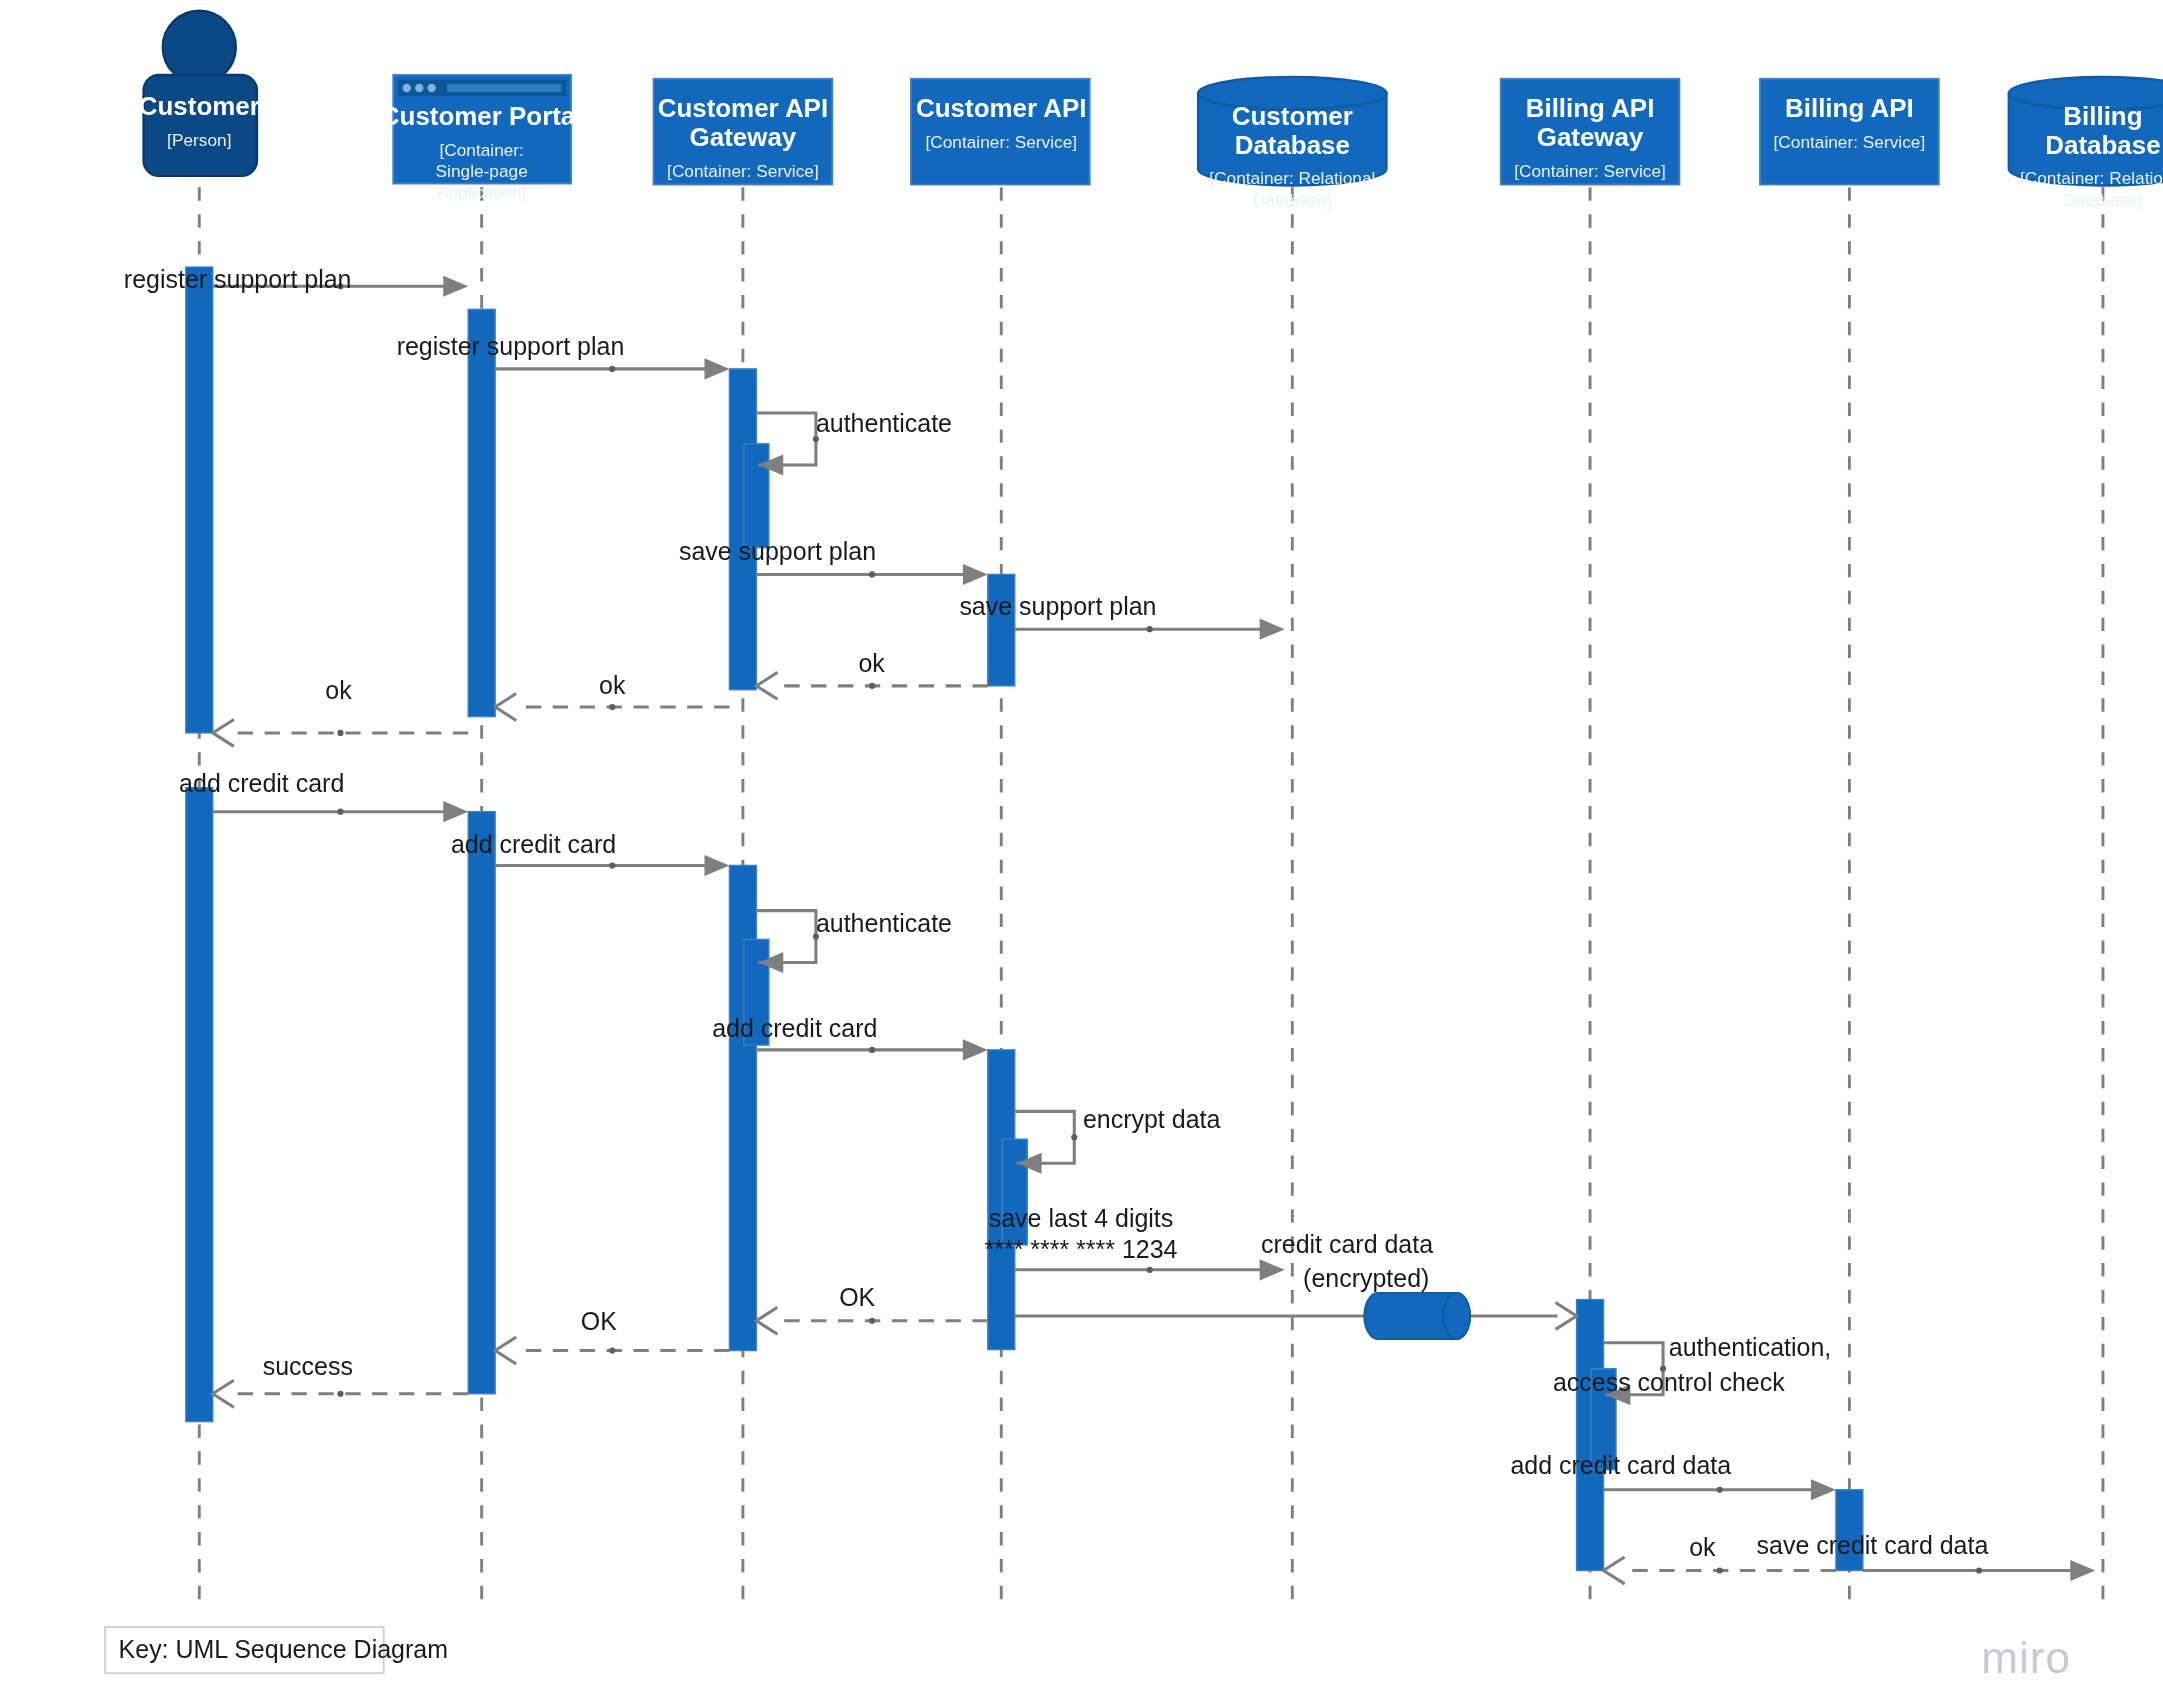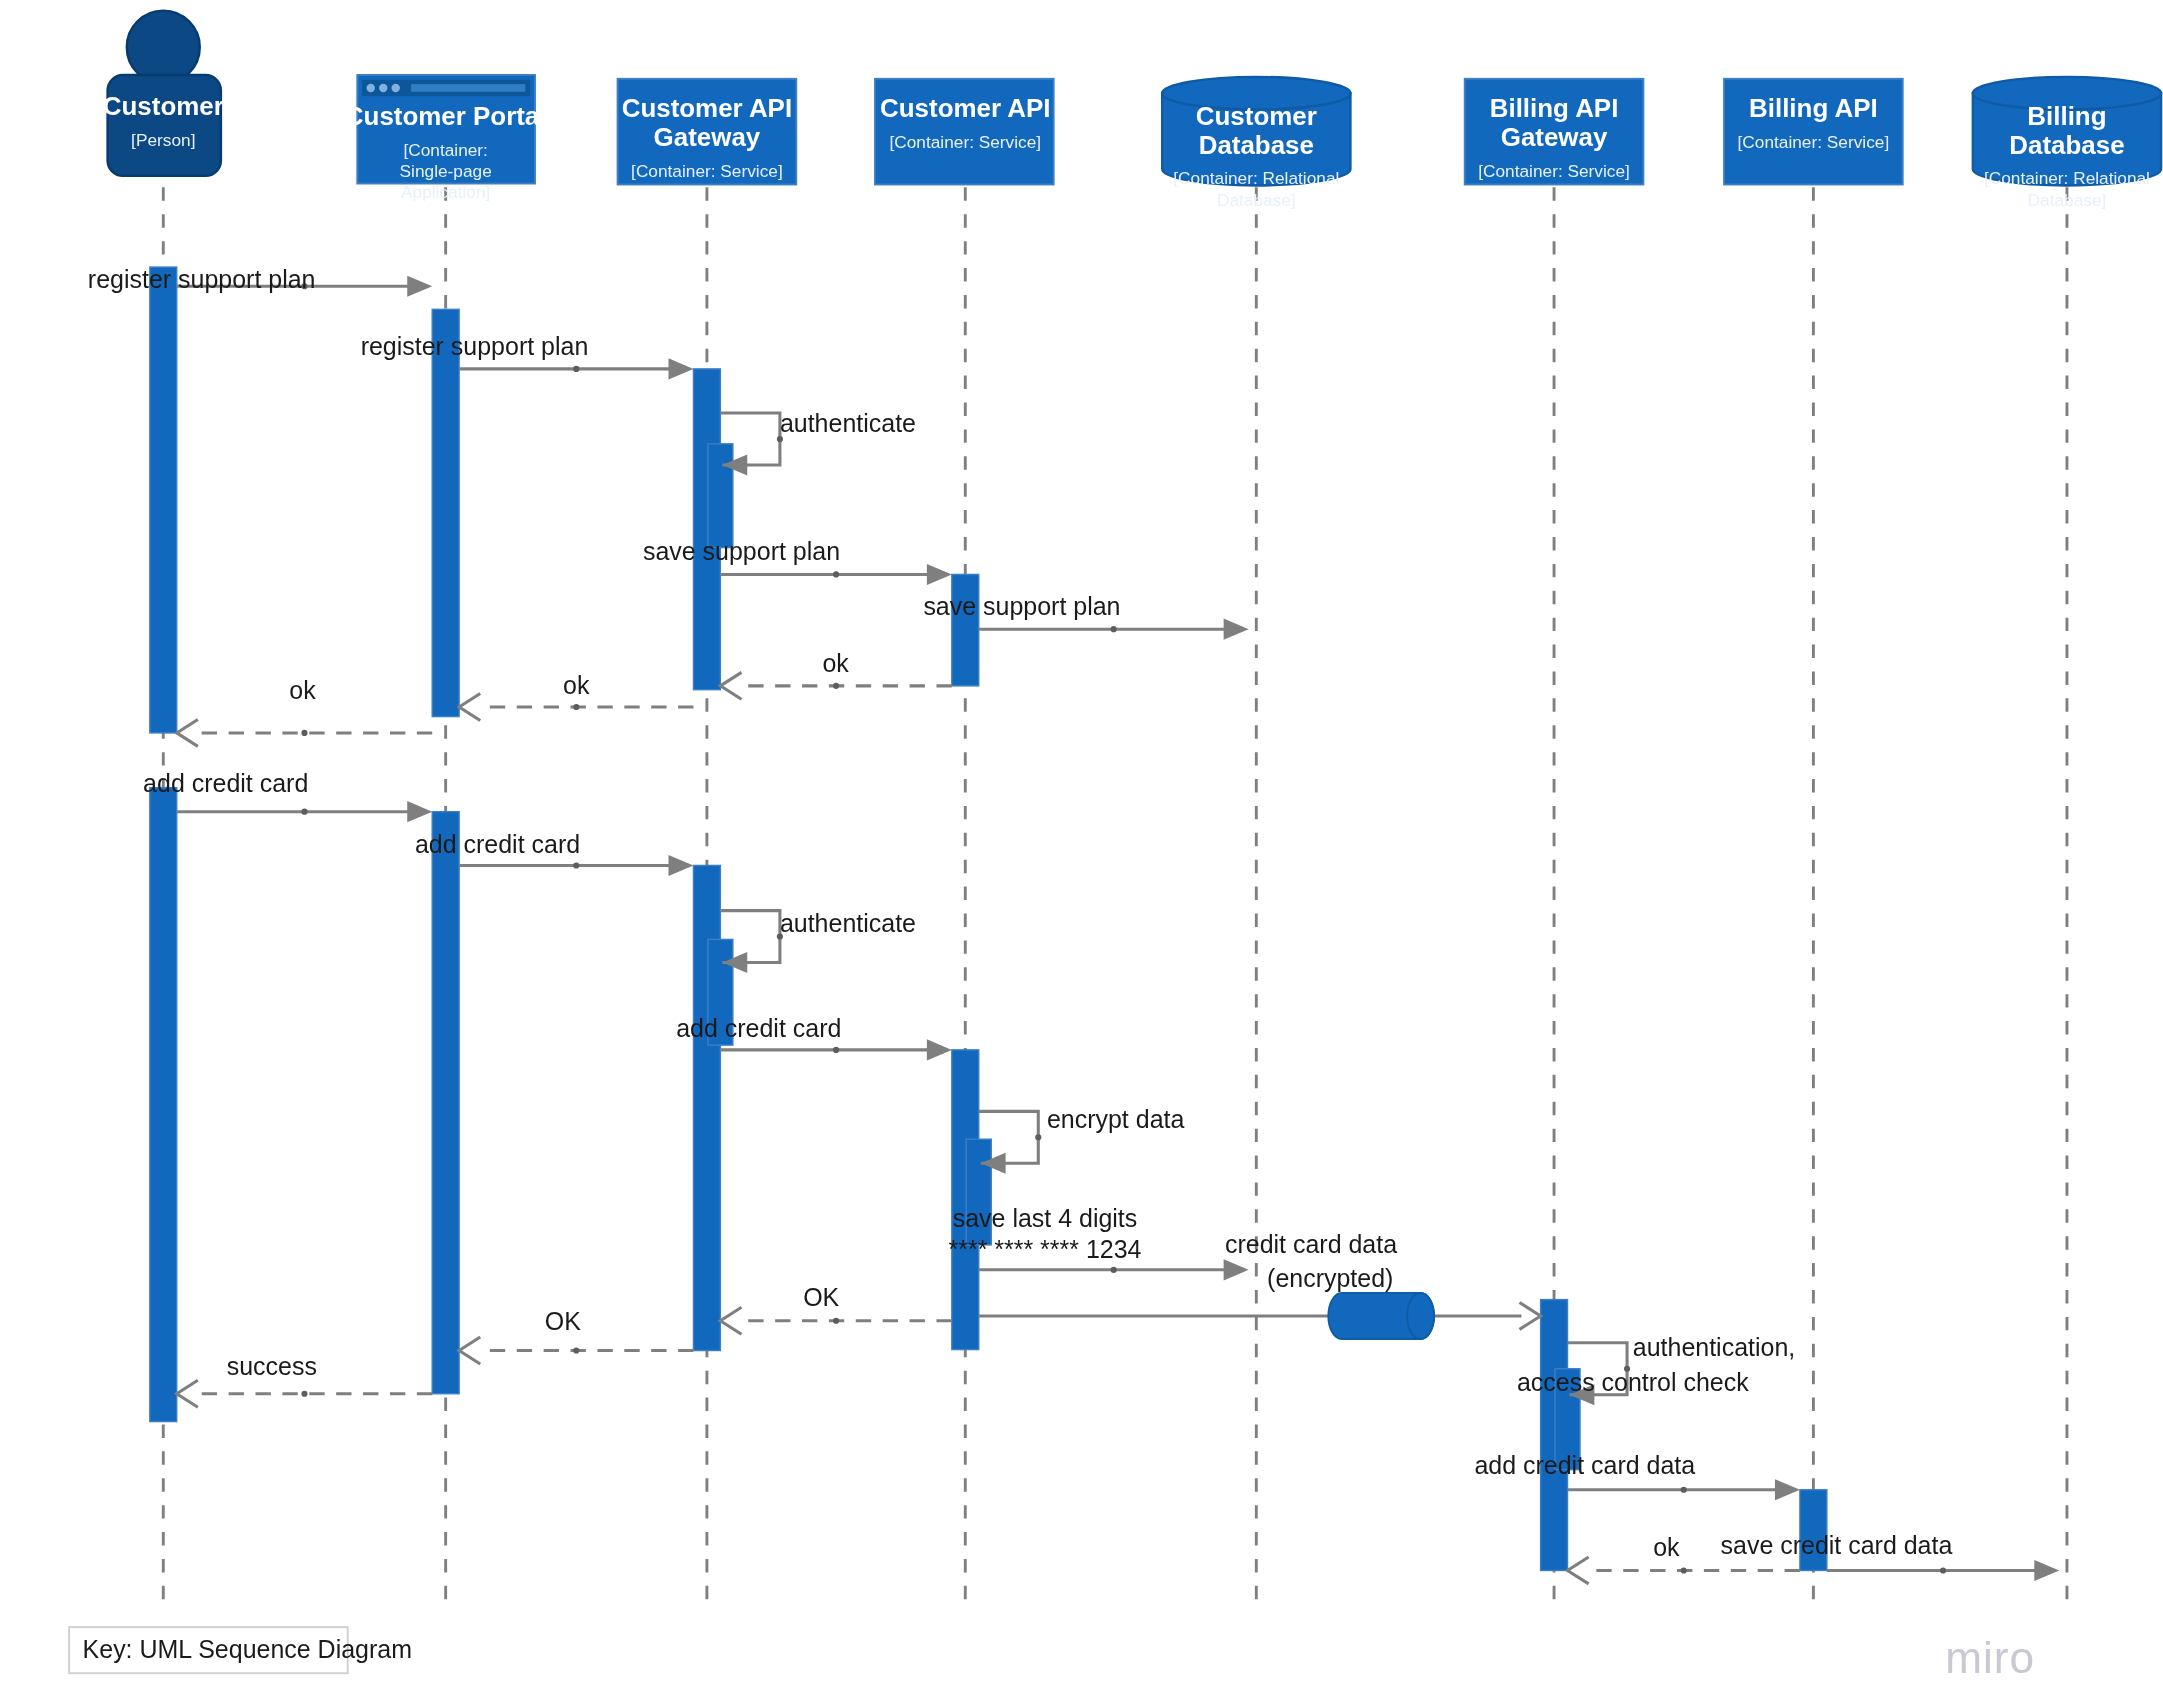--- a/index.html
+++ b/index.html
@@ -1,21 +1,21 @@
 <!DOCTYPE html>
 <html><head>
 <meta charset="utf-8">
 <title>UML Sequence Diagram</title>
 <style>
   html,body{margin:0;padding:0;background:#ffffff;}
   body{
     font-family:"Liberation Sans", sans-serif;
     width:2163px;height:1705px;position:relative;overflow:hidden;
   }
-  #diagram-root{position:absolute;inset:0;}
+  #diagram-root{position:absolute;inset:0;margin-left:36px;}
   svg.canvas{display:block;width:2163px;height:1705px;}
 
   .lifeline-dash{stroke:#7f7f7f;stroke-width:3;stroke-dasharray:14 14;fill:none;}
   .activation{fill:#1168bd;stroke:#3c7fc4;stroke-width:1.5;}
   .msg-line{stroke:#7f7f7f;stroke-width:3.2;fill:none;}
   .msg-line.dashed{stroke-dasharray:16 12;}
   .msg-head-solid{fill:#7f7f7f;}
   .msg-dot{fill:#5d5d5d;}
   .msg-label{font-size:26px;fill:#1a1a1a;font-family:"Liberation Sans", sans-serif;}
   .msg-head-open{stroke:#7f7f7f;stroke-width:3.2;fill:none;stroke-linecap:butt;}

